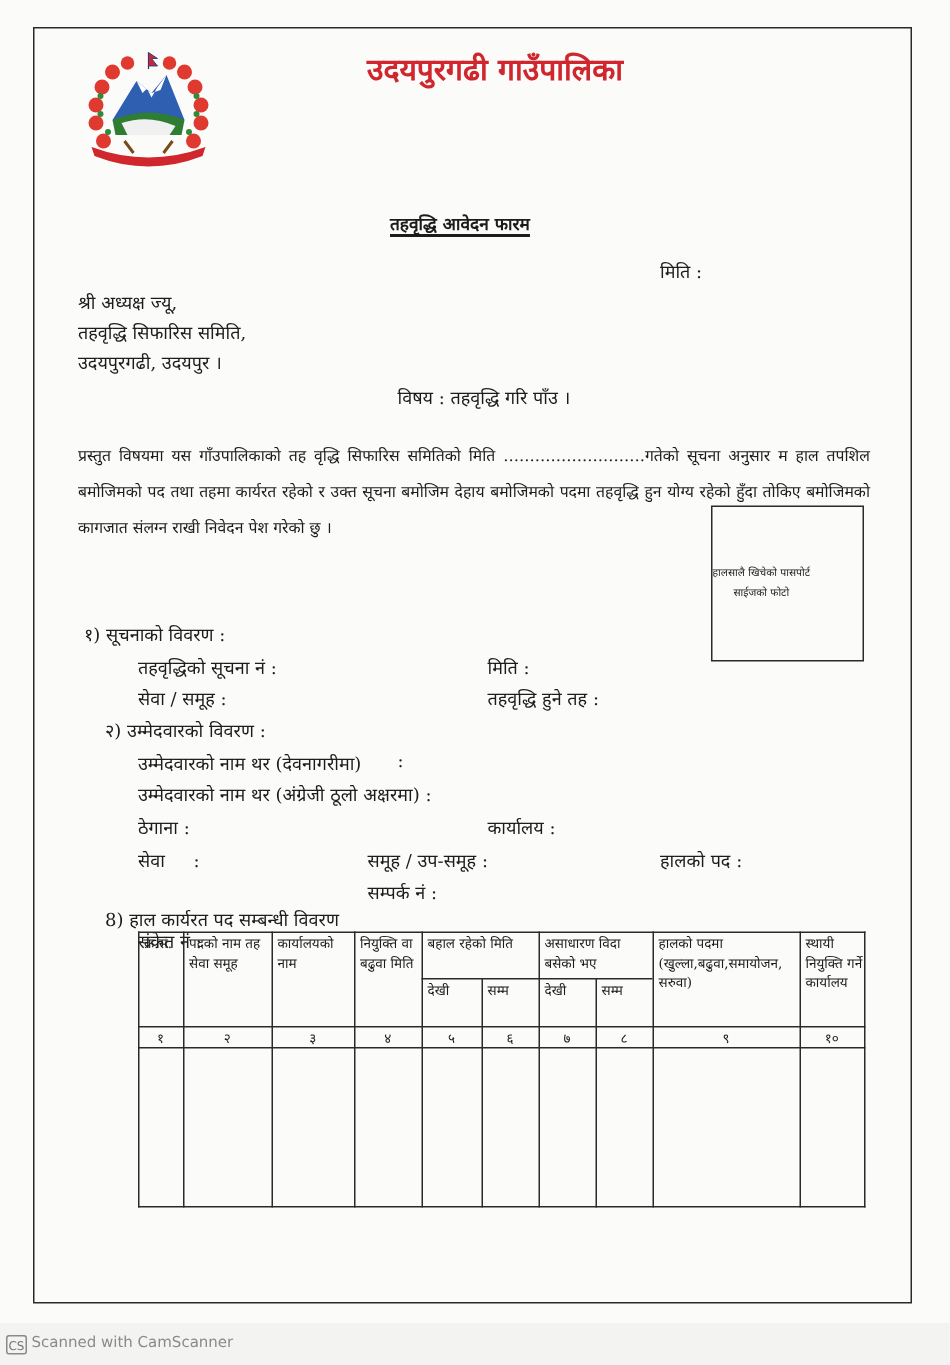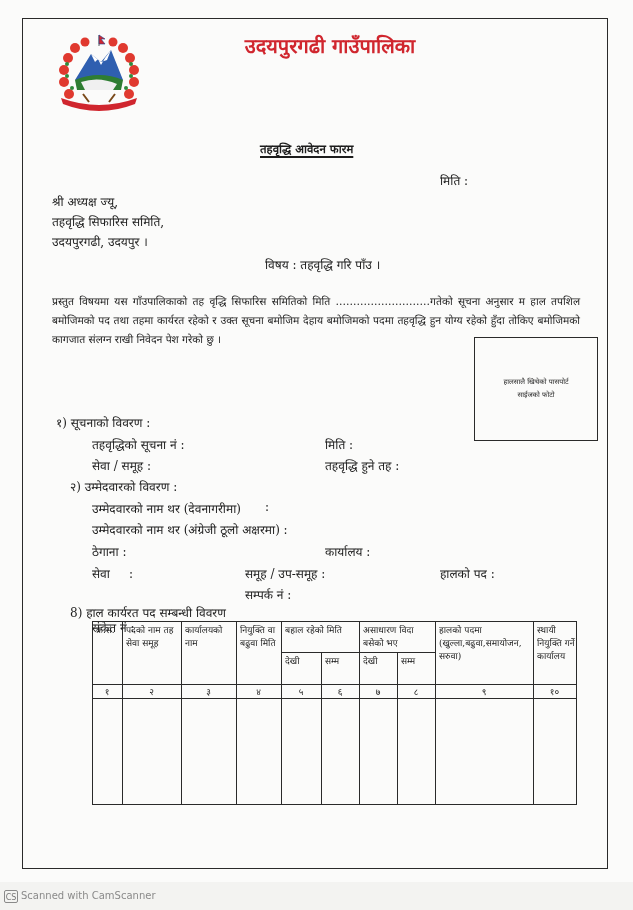--- a/index.html
+++ b/index.html
@@ -36,31 +36,31 @@
     }
 
     .form-title {
       position: absolute; left: 260px; top: 141px;
       font-size: 11.5px; font-weight: bold; text-decoration: underline;
       text-decoration-thickness: 1.5px; text-underline-offset: 3px;
     }
 
     .para {
       position: absolute; left: 52px; top: 292px; width: 528px;
-      font-size: 10.5px; line-height: 19px; text-align: justify;
+      font-size: 10.5px; line-height: 24px; text-align: justify;
     }
 
     .reg-box {
       position: absolute; left: 52px; top: 355px; width: 314px; height: 30px;
       border: 1.3px solid #2a2a2a; box-sizing: border-box;
     }
     .photo-box {
-      position: absolute; left: 474px; top: 337px; width: 124px; height: 104px;
+      position: absolute; left: 474px; top: 337px; width: 102px; height: 104px;
       border: 1.3px solid #2a2a2a; box-sizing: border-box;
-      display: flex; align-items: center; justify-content: center; text-align: center;
+      display: flex; align-items: center; justify-content: flex-start; text-align: center;
       font-size: 7px; line-height: 13px;
     }
 
     
     .tbl { position: absolute; left: 92px; top: 621px; width: 485px; height: 184px; }
     .tbl .line-v, .tbl .line-h { position: absolute; background: #2a2a2a; }
     .tbl .line-v { width: 1px; }
     .tbl .line-h { height: 1px; }
     .hdr { position: absolute; font-size: 9px; line-height: 13px; white-space: normal; }
     .num { position: absolute; font-size: 9px; text-align: center; top: 64px; }

